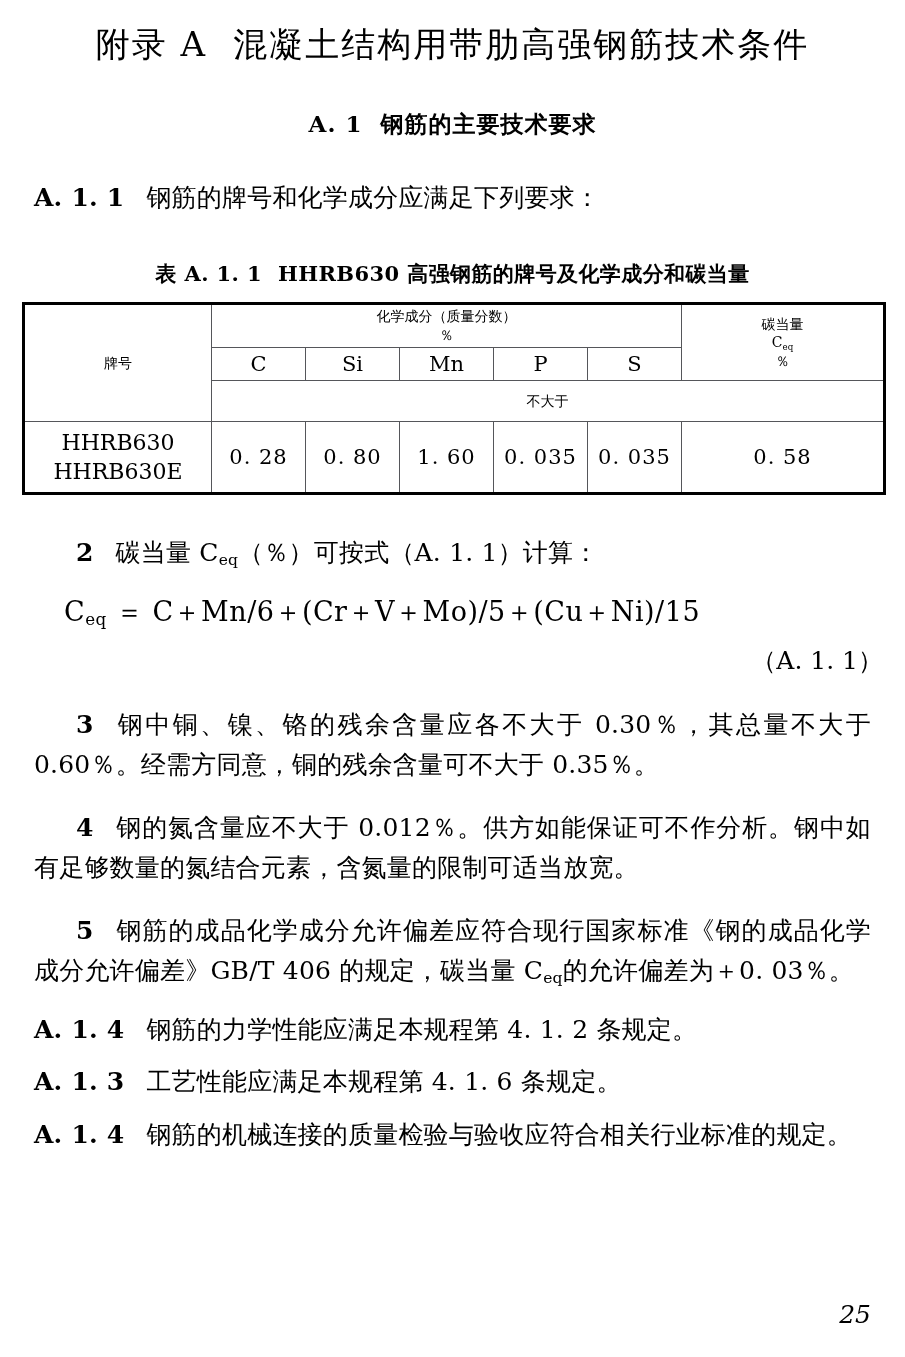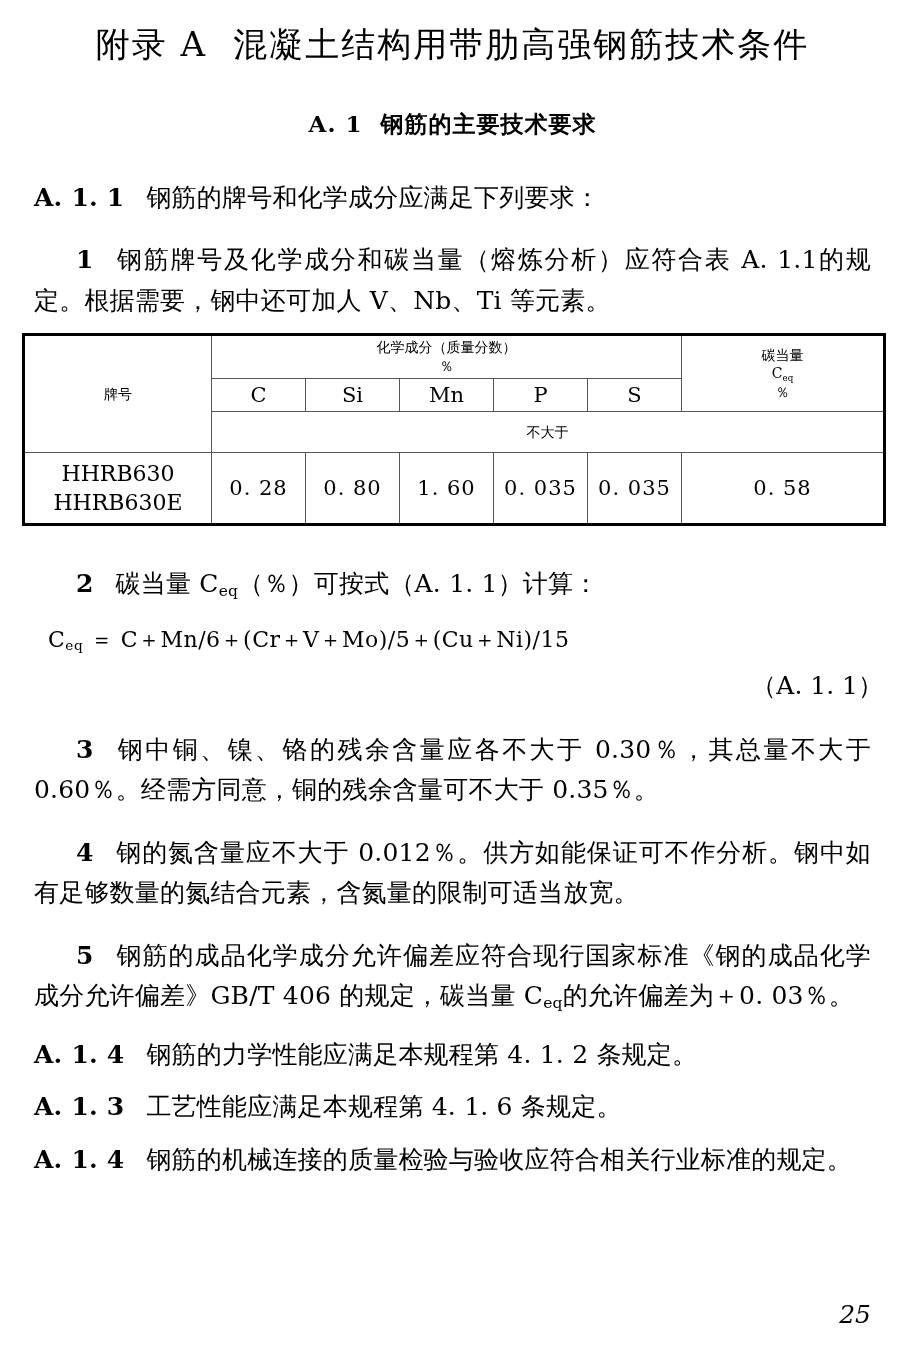--- a/index.html
+++ b/index.html
@@ -108,22 +108,22 @@
     line-height: 1.34;
     font-family: "DejaVu Serif", "Liberation Serif", serif;
   }
   .cell-brand { font-size: 22px; }
   .cell-head-cn { font-size: 14px; }
   .cell-val { font-size: 21px; letter-spacing: 1px; }
   .pct { font-family: "DejaVu Serif", "Liberation Serif", serif; }
 
   
   .formula {
-    font-size: 22px;
-    padding: 8px 22px 0 6px;
+    font-size: 27px;
+    padding: 8px 22px 0 22px;
     margin: 0;
     text-indent: 42px;
     letter-spacing: 0.5px;
     white-space: nowrap;
   }
   .formula-num {
     font-size: 25px;
     margin: 0;
     padding: 14px 22px 0 22px;
     text-align: right;
@@ -149,24 +149,24 @@
   </h1>
 
   <h2 class="section-heading">
     <span>A. 1</span><span class="gap"></span><span>钢筋的主要技术要求</span>
   </h2>
 
   <p class="para clause">
     <span class="clause-num">A. 1. 1</span><span class="sp-md"></span><span>钢筋的牌号和化学成分应满足下列要求：</span>
   </p>
 
-  <p class="para item">
-    <span class="item-num">1</span><span class="sp-md"></span><span>钢筋牌号及化学成分和碳当量（熔炼分析）应符合表 A. 1.1的规定。根据需要，钢中还可加人 V、Nb、Ti 等元素。</span>
-  </p>
-
+
+  <p class="table-caption">
+    <span>表 A. 1. 1</span><span class="gap"></span><span>HHRB630 高强钢筋的牌号及化学成分和碳当量</span>
+  </p>
 
   <div class="table-wrap">
     <table class="spec">
       <colgroup>
         <col style="width:188px">
         <col style="width:94px">
         <col style="width:94px">
         <col style="width:94px">
         <col style="width:94px">
         <col style="width:94px">

